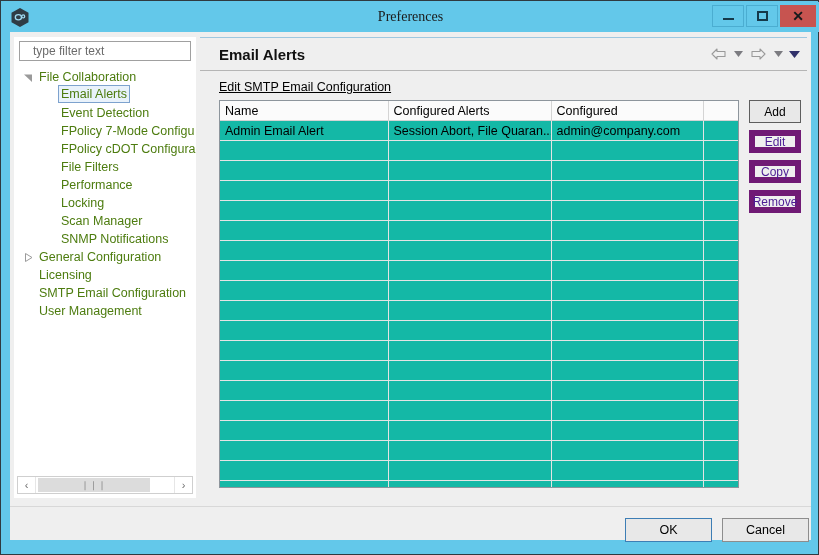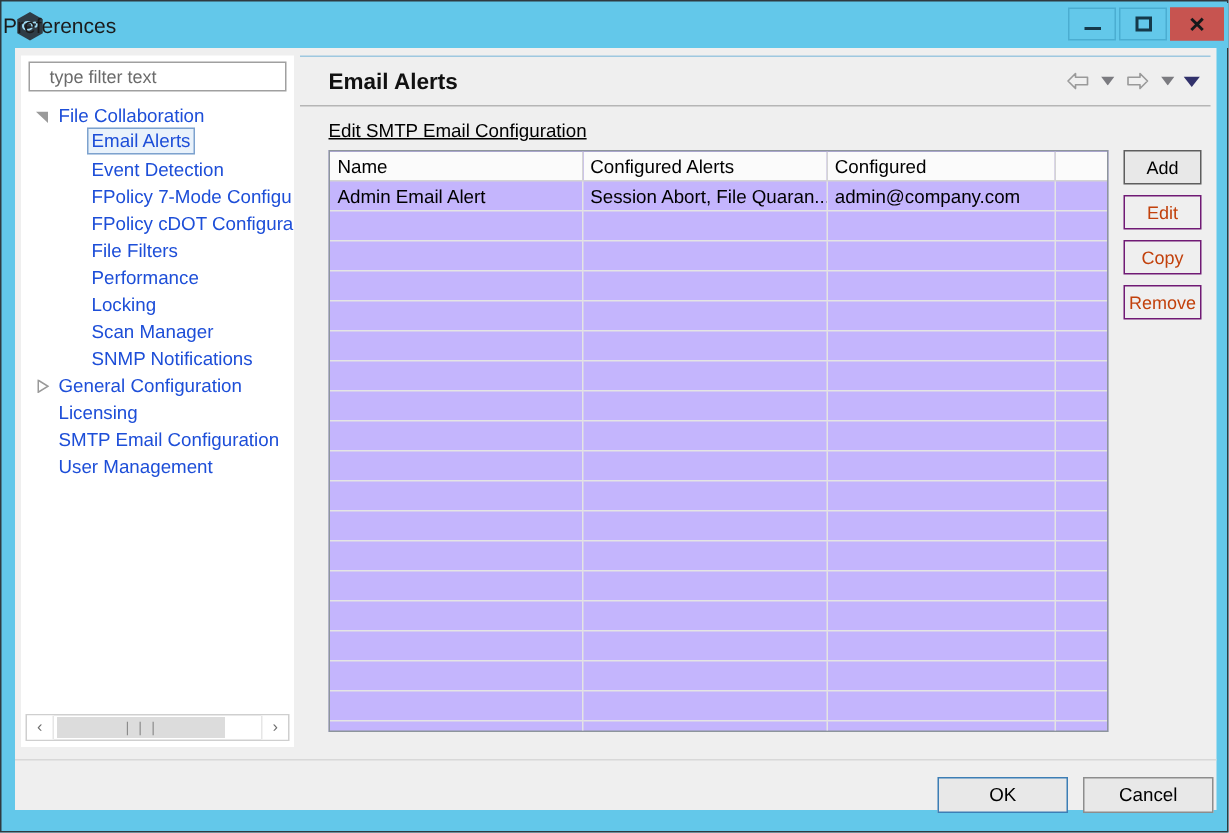--- a/index.html
+++ b/index.html
@@ -39,24 +39,24 @@
     position: absolute;
     left: 8px; top: 5px;
     width: 20px; height: 21px;
   }
   #title-text {
     position: absolute;
     left: 0; top: 0;
     width: 817px;
     height: 30px;
     line-height: 30px;
-    text-align: left;
+    text-align: center;
     font-size: 14px;
     color: #1b1b1b;
-    font-family: Liberation Sans, sans-serif;
+    font-family: Liberation Serif, serif;
   }
   .caption-btn {
     position: absolute;
     top: 3px;
     width: 32px;
     height: 22px;
     box-sizing: border-box;
     border: 1px solid #4badd1;
     background: #63c8ea;
     display: flex;
@@ -128,21 +128,21 @@
     height: 405px;
     overflow: hidden;
     background: #ffffff;
   }
   .tree-row {
     position: relative;
     height: 18px;
     line-height: 18px;
     white-space: nowrap;
     font-size: 12.5px;
-    color: #1d4ed8;
+    color: #4d7c0f;
     cursor: default;
   }
   .tree-row .twisty {
     position: absolute;
     left: 0;
     top: 0;
     width: 16px;
     height: 18px;
   }
   .tree-row .tlabel {
@@ -266,21 +266,21 @@
   }
 
   
   #table-wrap {
     position: absolute;
     left: 19px; top: 63px;
     width: 520px;
     height: 388px;
     box-sizing: border-box;
     border: 1px solid #8d959c;
-    background: #c4b5fd;
+    background: #14b8a6;
     overflow: hidden;
   }
   table.grid {
     width: 100%;
     border-collapse: collapse;
     table-layout: fixed;
     font-size: 12.5px;
   }
   table.grid th {
     height: 19px;
@@ -317,22 +317,22 @@
     position: absolute;
     left: 549px; top: 63px;
     width: 52px;
   }
   .side-btn {
     width: 52px;
     height: 23px;
     box-sizing: border-box;
     margin-bottom: 7px;
     background: #efefef;
-    border: 1px solid #701a75;
-    color: #c2410c;
+    border: 6px solid #701a75;
+    color: #4c1d95;
     font-size: 12px;
     font-family: "Liberation Sans", sans-serif;
     display: flex;
     align-items: center;
     justify-content: center;
     cursor: default;
   }
   .side-btn.enabled {
     border: 1px solid #5e5e5e;
     color: #000000;

